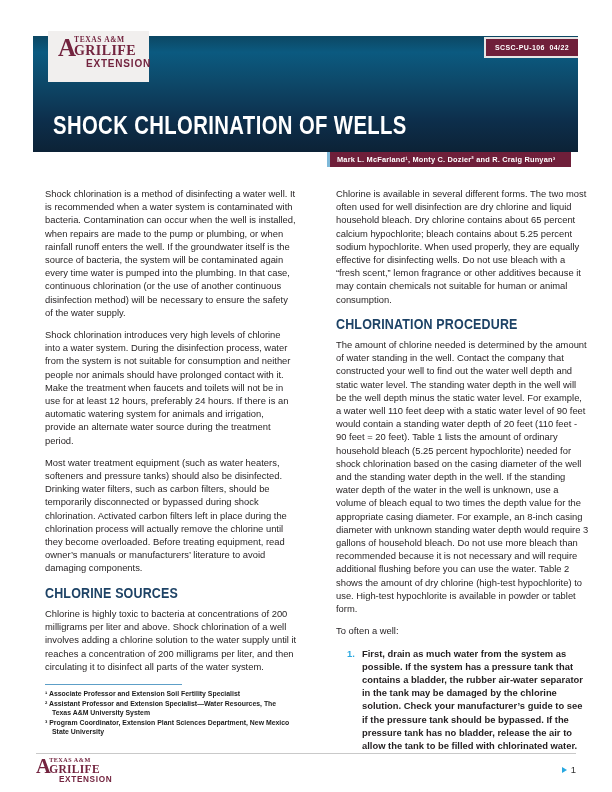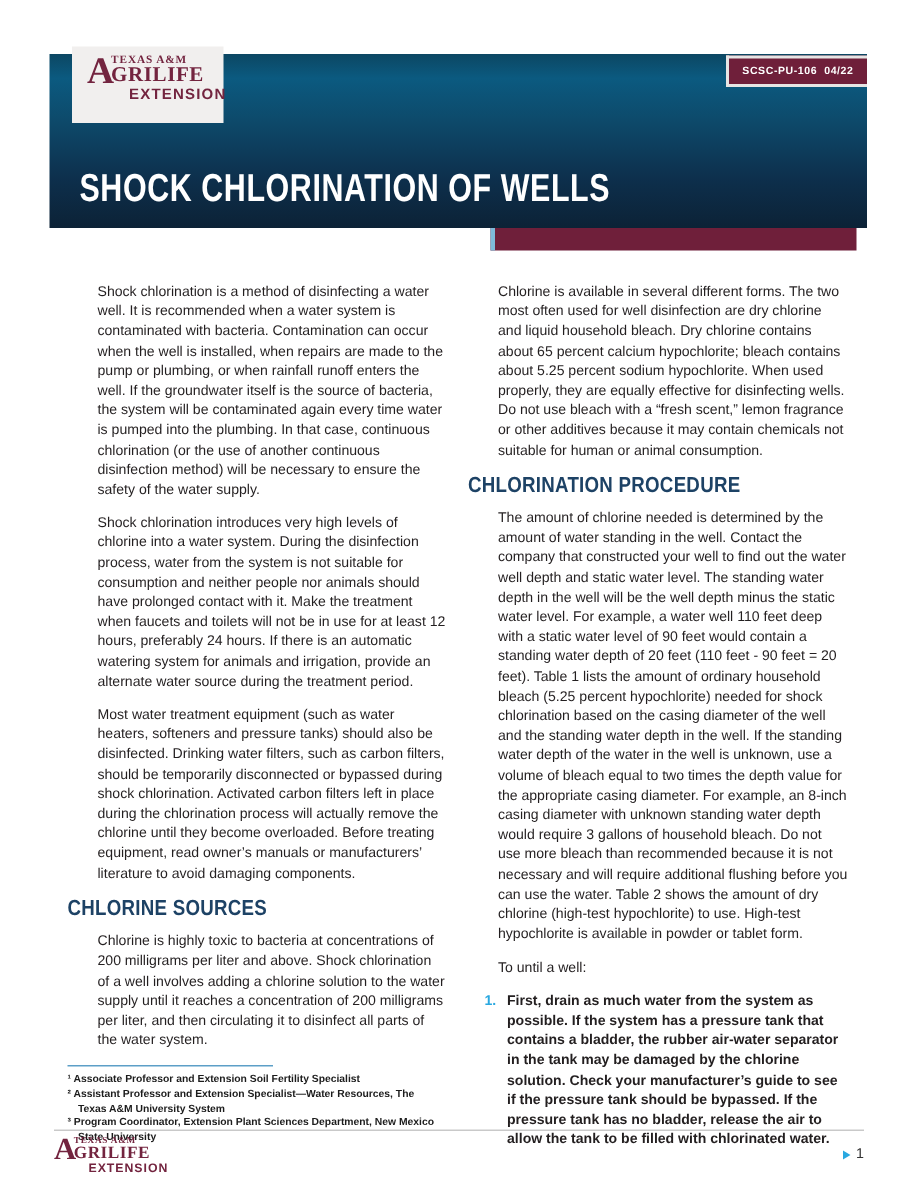--- a/index.html
+++ b/index.html
@@ -45,22 +45,22 @@
   .author-bar {
     position:absolute; left:327px; top:152px; width:244px; height:15px;
     background:#6f1f3a; display:flex; align-items:center;
   }
   .author-accent { width:3px; align-self:stretch; background:#7fb9d9; }
   .author-text { color:#ffffff; font-size:7.4px; font-weight:700; letter-spacing:0.2px; padding:0 7px; white-space:nowrap; }
 
   
   .col { position:absolute; top:187px; font-size:9.4px; line-height:13.2px; text-align:left; }
   .col-left  { left:45px;  width:252px; }
-  .col-right { left:312px; width:253px; }
-  .col p { margin-bottom:9px;margin-left:20px; }
+  .col-right { left:336px; width:253px; }
+  .col p { margin-bottom:9px; }
   .section-heading {
     color:#1d4265; font-weight:700; font-size:14.5px; letter-spacing:0.2px;
     white-space:nowrap; transform:scaleX(0.86); transform-origin:left center;
     margin:12px 0 7px 0;
   }
 
   
   .fn-rule { width:137px; border-top:1.6px solid #5d9fc7; margin:11px 0 4px 0; }
   .footnotes div {
     font-size:6.9px; font-weight:700; line-height:9.6px; color:#1c1c1c;
@@ -105,20 +105,21 @@
       </div>
     </div>
 
     <div class="doc-badge">SCSC-PU-106  04/22</div>
 
     <h1 class="band-title">SHOCK CHLORINATION OF WELLS</h1>
   </header>
 
   <div class="author-bar">
     <span class="author-accent"></span>
+    <span class="author-text">Mark L. McFarland¹, Monty C. Dozier² and R. Craig Runyan³</span>
   </div>
 
   <section class="col col-left">
     <p>Shock chlorination is a method of disinfecting a water well. It is recommended when a water system is contaminated with bacteria. Contamination can occur when the well is installed, when repairs are made to the pump or plumbing, or when rainfall runoff enters the well. If the groundwater itself is the source of bacteria, the system will be contaminated again every time water is pumped into the plumbing. In that case, continuous chlorination (or the use of another continuous disinfection method) will be necessary to ensure the safety of the water supply.</p>
     <p>Shock chlorination introduces very high levels of chlorine into a water system. During the disinfection process, water from the system is not suitable for consumption and neither people nor animals should have prolonged contact with it. Make the treatment when faucets and toilets will not be in use for at least 12 hours, preferably 24 hours. If there is an automatic watering system for animals and irrigation, provide an alternate water source during the treatment period.</p>
     <p>Most water treatment equipment (such as water heaters, softeners and pressure tanks) should also be disinfected. Drinking water filters, such as carbon filters, should be temporarily disconnected or bypassed during shock chlorination. Activated carbon filters left in place during the chlorination process will actually remove the chlorine until they become overloaded. Before treating equipment, read owner’s manuals or manufacturers’ literature to avoid damaging components.</p>
     <h2 class="section-heading">CHLORINE SOURCES</h2>
     <p>Chlorine is highly toxic to bacteria at concentrations of 200 milligrams per liter and above. Shock chlorination of a well involves adding a chlorine solution to the water supply until it reaches a concentration of 200 milligrams per liter, and then circulating it to disinfect all parts of the water system.</p>
 
     <div class="fn-rule"></div>
@@ -126,21 +127,21 @@
       <div>¹ Associate Professor and Extension Soil Fertility Specialist</div>
       <div>² Assistant Professor and Extension Specialist—Water Resources, The Texas A&amp;M University System</div>
       <div>³ Program Coordinator, Extension Plant Sciences Department, New Mexico State University</div>
     </div>
   </section>
 
   <section class="col col-right">
     <p>Chlorine is available in several different forms. The two most often used for well disinfection are dry chlorine and liquid household bleach. Dry chlorine contains about 65 percent calcium hypochlorite; bleach contains about 5.25 percent sodium hypochlorite. When used properly, they are equally effective for disinfecting wells. Do not use bleach with a “fresh scent,” lemon fragrance or other additives because it may contain chemicals not suitable for human or animal consumption.</p>
     <h2 class="section-heading">CHLORINATION PROCEDURE</h2>
     <p>The amount of chlorine needed is determined by the amount of water standing in the well. Contact the company that constructed your well to find out the water well depth and static water level. The standing water depth in the well will be the well depth minus the static water level. For example, a water well 110 feet deep with a static water level of 90 feet would contain a standing water depth of 20 feet (110 feet - 90 feet = 20 feet). Table 1 lists the amount of ordinary household bleach (5.25 percent hypochlorite) needed for shock chlorination based on the casing diameter of the well and the standing water depth in the well. If the standing water depth of the water in the well is unknown, use a volume of bleach equal to two times the depth value for the appropriate casing diameter. For example, an 8-inch casing diameter with unknown standing water depth would require 3 gallons of household bleach. Do not use more bleach than recommended because it is not necessary and will require additional flushing before you can use the water. Table 2 shows the amount of dry chlorine (high-test hypochlorite) to use. High-test hypochlorite is available in powder or tablet form.</p>
-    <p class="treat-intro">To until a well:</p>
+    <p class="treat-intro">To often a well:</p>
     <div class="num-item">
       <span class="num-badge">1.</span>
       <span class="num-text">First, drain as much water from the system as possible. If the system has a pressure tank that contains a bladder, the rubber air-water separator in the tank may be damaged by the chlorine solution. Check your manufacturer’s guide to see if the pressure tank should be bypassed. If the pressure tank has no bladder, release the air to allow the tank to be filled with chlorinated water.</span>
     </div>
   </section>
 
   <div class="footer-rule"></div>
   <div class="footer-logo">
     <div class="logo">
       <div class="lg-row">

